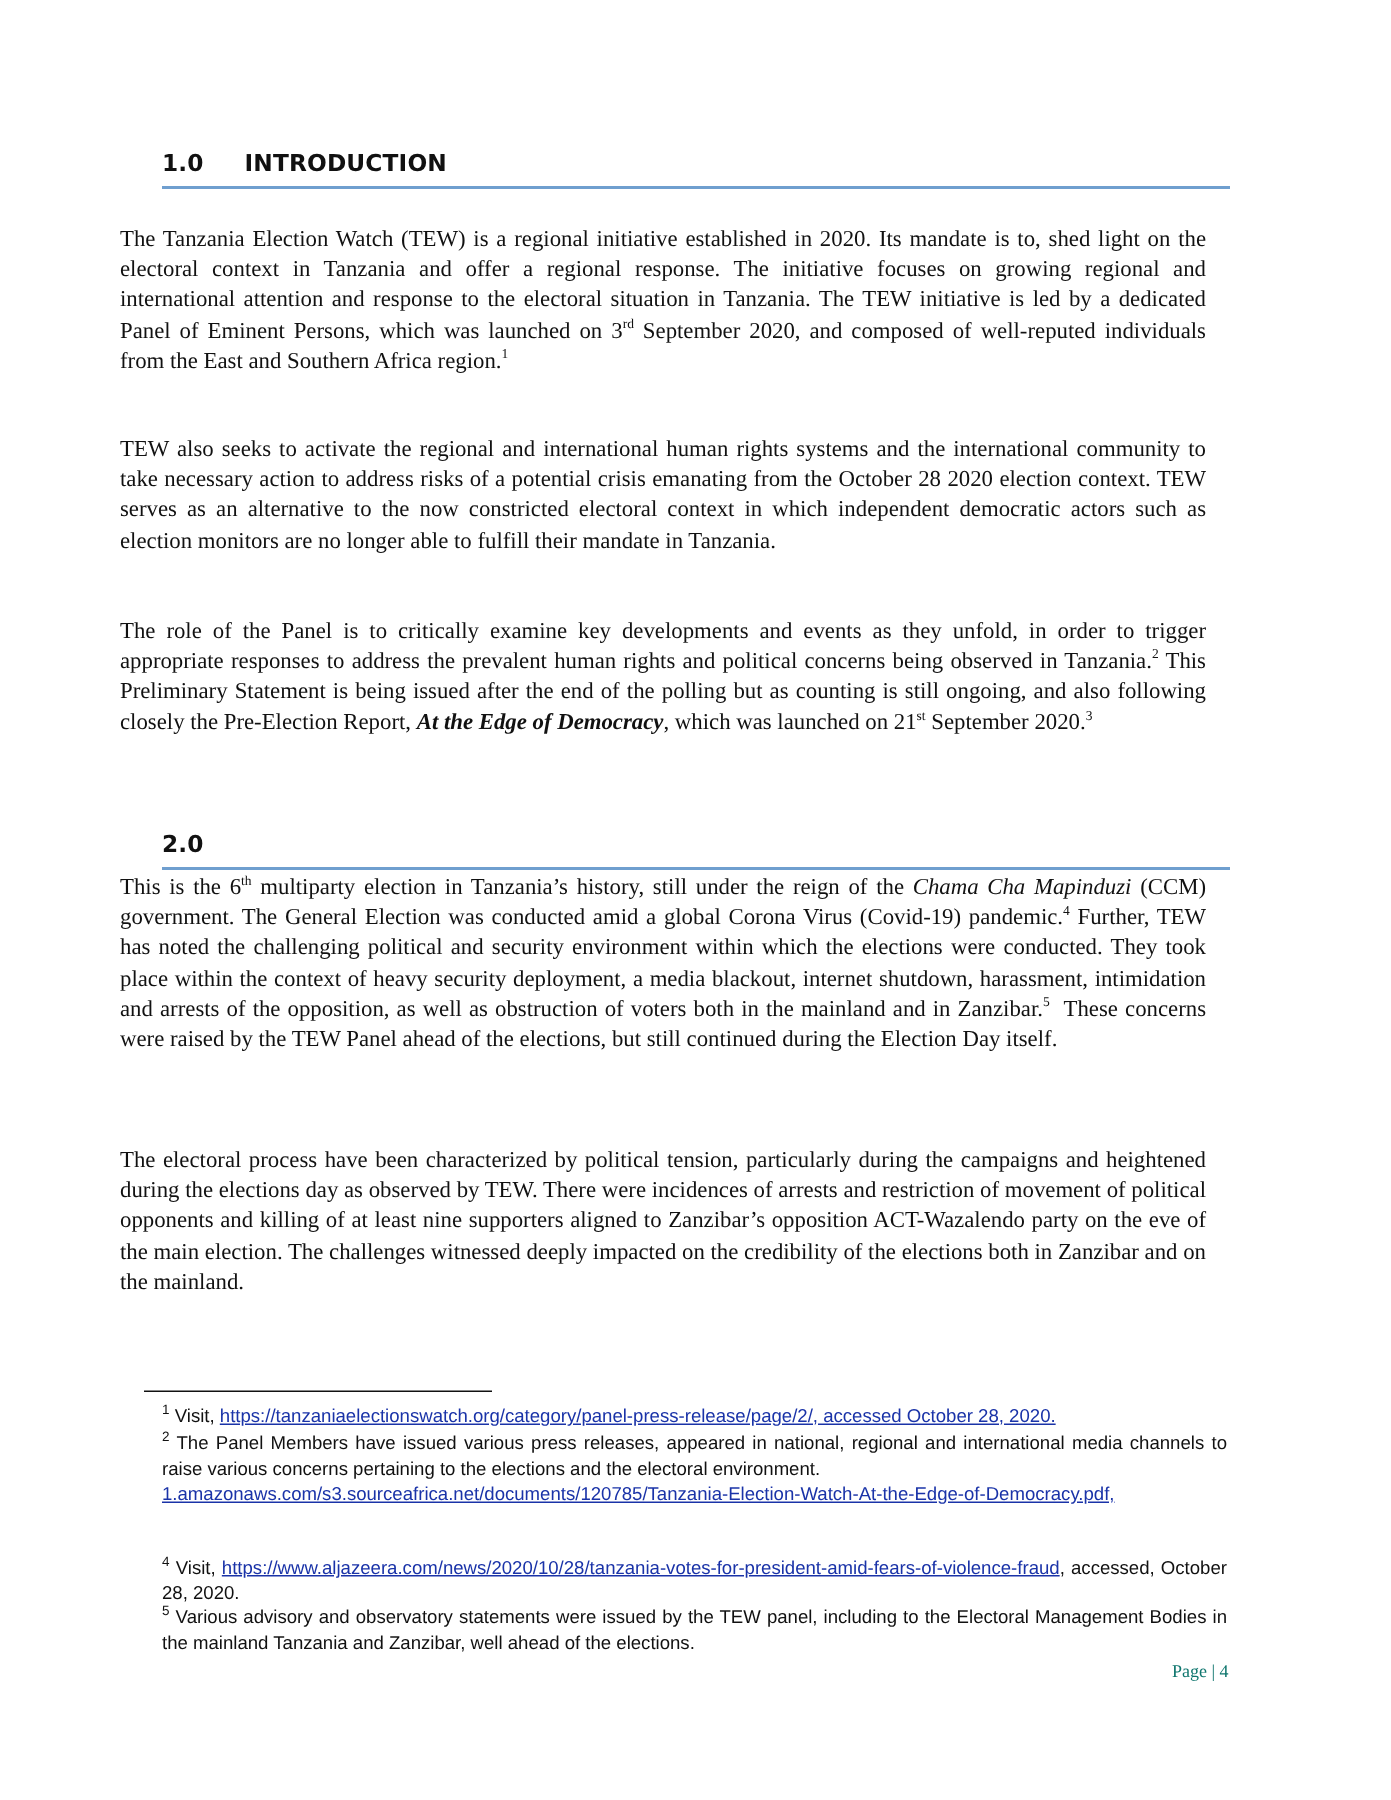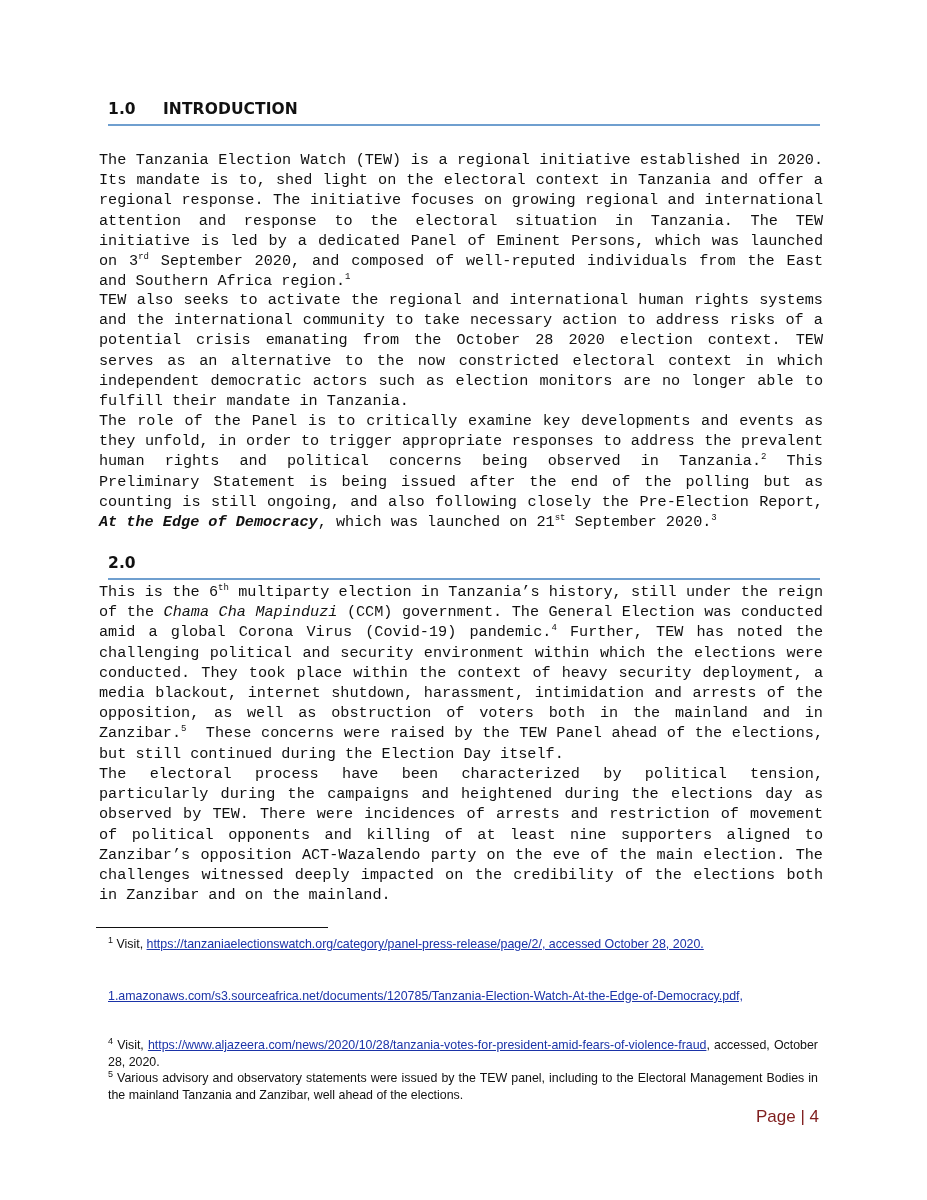--- a/index.html
+++ b/index.html
@@ -28,27 +28,27 @@
       font-size: 15.5px;
       letter-spacing: 0.1px;
       color: #111;
       padding-bottom: 6px;
       border-bottom: 2px solid #6f9fcf;
       display: flex;
     }
     .heading .num { width: 55px; display: inline-block; }
     .para {
       position: absolute;
-      left: 99px;
+      left: 80px;
       width: 724px;
       font-size: 15.2px;
       line-height: 20.2px;
       text-align: justify;
       color: #111;
-      font-family: Liberation Mono, monospace;
+      font-family: Liberation Serif, serif;
       font-stretch: condensed;
     }
     .para sup, .fn sup {
       font-size: 9px;
       line-height: 0;
       vertical-align: super;
     }
     .bi { font-weight: bold; font-style: italic; }
     .it { font-style: italic; }
     .fn-rule {
@@ -73,23 +73,23 @@
       color: #1a33a8;
       text-decoration: underline;
     }
     .fn3 {
       text-align-last: justify;
     }
     .footer {
       position: absolute;
       right: 108px;
       top: 1107px;
-      font-size: 17px;
-      color: #7f1d1d;
-      font-family: Liberation Sans, sans-serif;
+      font-size: 12px;
+      color: #0f766e;
+      font-family: Liberation Serif, serif;
     }
   </style>
 </head>
 <body>
 
 <div class="page">
 
   <div class="heading" style="top:100px;">
     <span class="num">1.0</span>
     <span>INTRODUCTION</span>
@@ -106,20 +106,21 @@
   </div>
 
   <p class="para" style="top:582px; margin:0;"><span>This is the 6</span><sup>th</sup><span> multiparty election in Tanzania’s history, still under the reign of the </span><span class="it">Chama Cha Mapinduzi</span><span> (CCM) government. The General Election was conducted amid a global Corona Virus (Covid-19) pandemic.</span><sup>4</sup><span> Further, TEW has noted the challenging political and security environment within which the elections were conducted. They took place within the context of heavy security deployment, a media blackout, internet shutdown, harassment, intimidation and arrests of the opposition, as well as obstruction of voters both in the mainland and in Zanzibar.</span><sup>5</sup><span style="white-space:pre-wrap;">  These concerns were raised by the TEW Panel ahead of the elections, but still continued during the Election Day itself.</span></p>
 
   <p class="para" style="top:764px; margin:0;">The electoral process have been characterized by political tension, particularly during the campaigns and heightened during the elections day as observed by TEW. There were incidences of arrests and restriction of movement of political opponents and killing of at least nine supporters aligned to Zanzibar’s opposition ACT-Wazalendo party on the eve of the main election. The challenges witnessed deeply impacted on the credibility of the elections both in Zanzibar and on the mainland.</p>
 
   <div class="fn-rule"></div>
 
   <div class="fn" style="top:936px;"><sup>1</sup><span style="white-space:pre-wrap;"> Visit, </span><a>https://tanzaniaelectionswatch.org/category/panel-press-release/page/2/, accessed October 28, 2020.</a></div>
 
+  <div class="fn" style="top:954px;"><sup>2</sup><span> The Panel Members have issued various press releases, appeared in national, regional and international media channels to raise various concerns pertaining to the elections and the electoral environment.</span></div>
 
   <div class="fn" style="top:988px;">
     <div><a>1.amazonaws.com/s3.sourceafrica.net/documents/120785/Tanzania-Election-Watch-At-the-Edge-of-Democracy.pdf,</a></div>
   </div>
 
   <div class="fn" style="top:1037px;"><sup>4</sup><span style="white-space:pre-wrap;"> Visit, </span><a>https://www.aljazeera.com/news/2020/10/28/tanzania-votes-for-president-amid-fears-of-violence-fraud</a><span>, accessed, October 28, 2020.</span></div>
 
   <div class="fn" style="top:1070px;"><sup>5</sup><span> Various advisory and observatory statements were issued by the TEW panel, including to the Electoral Management Bodies in the mainland Tanzania and Zanzibar, well ahead of the elections.</span></div>
 
   <div class="footer">Page | 4</div>

